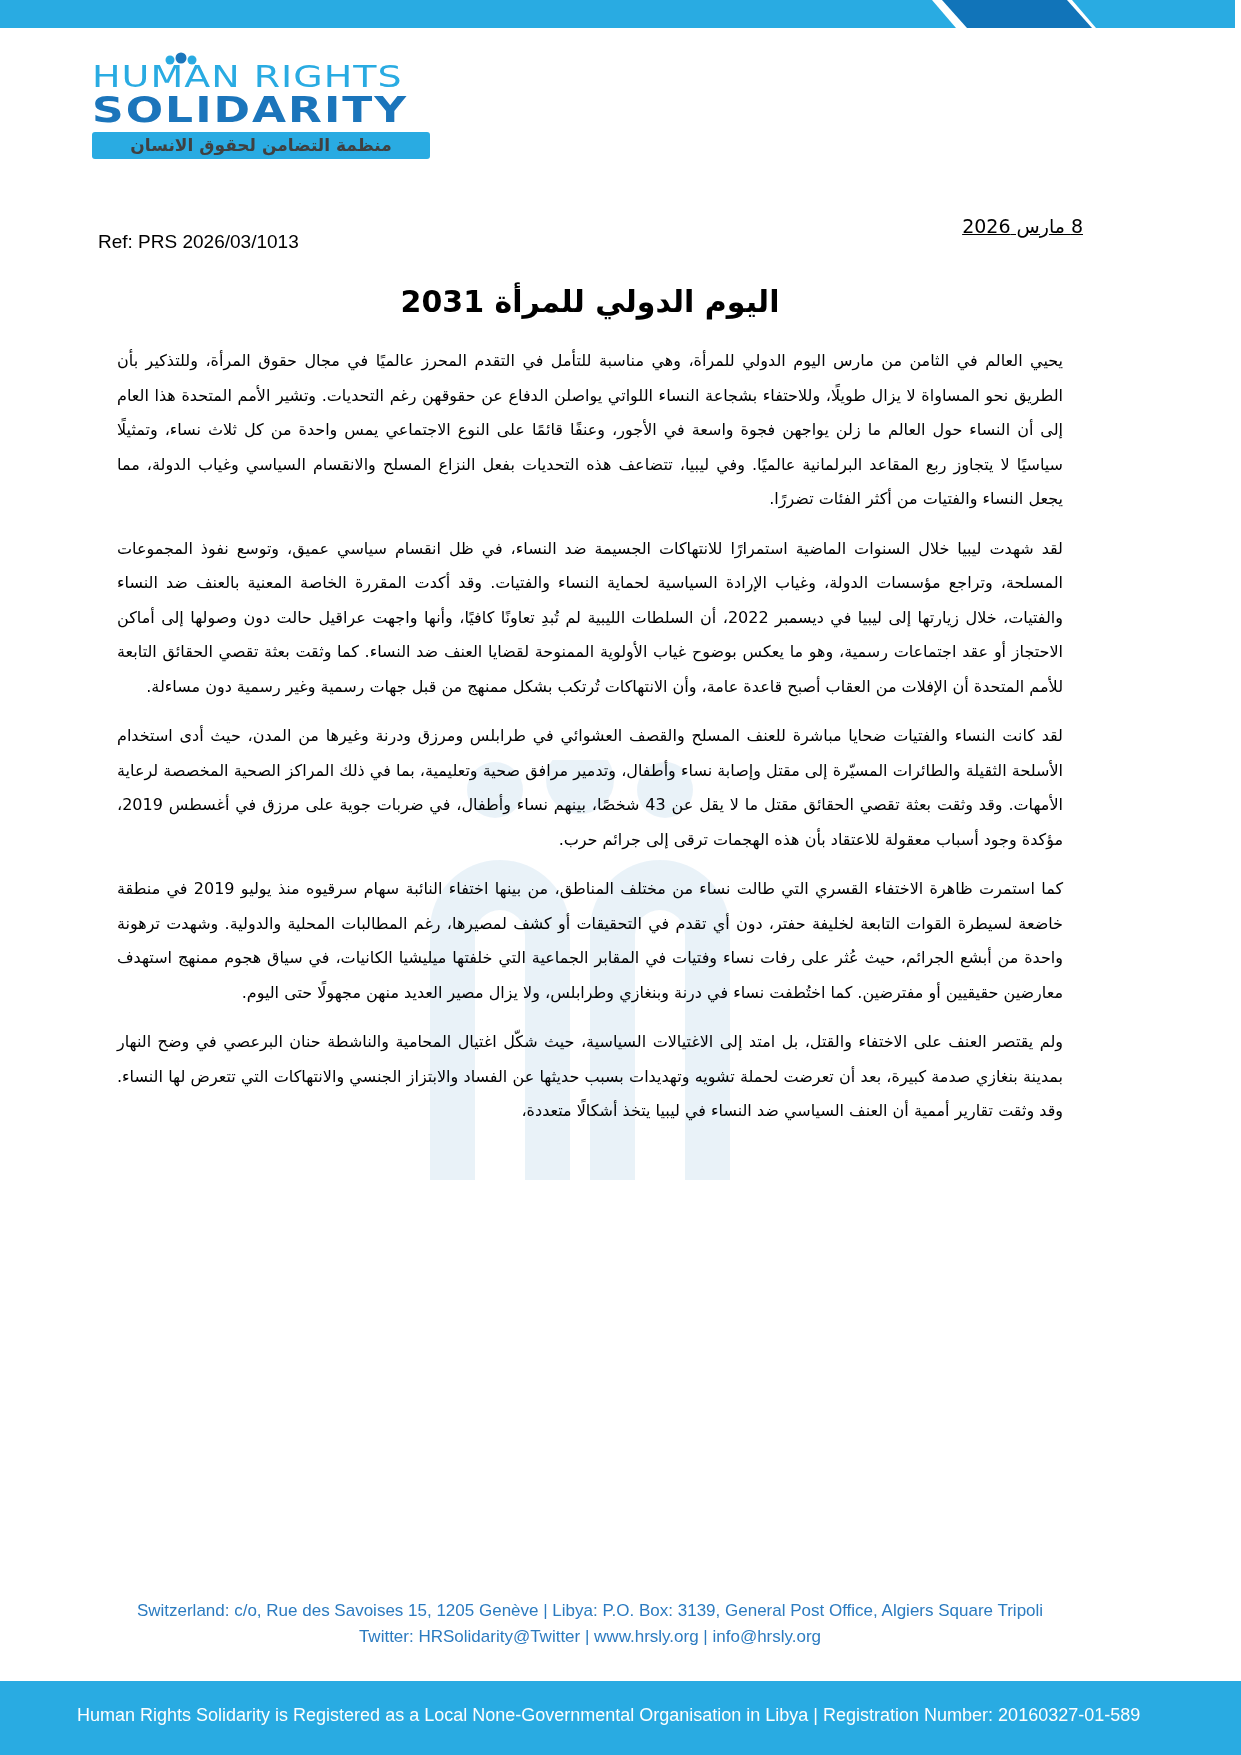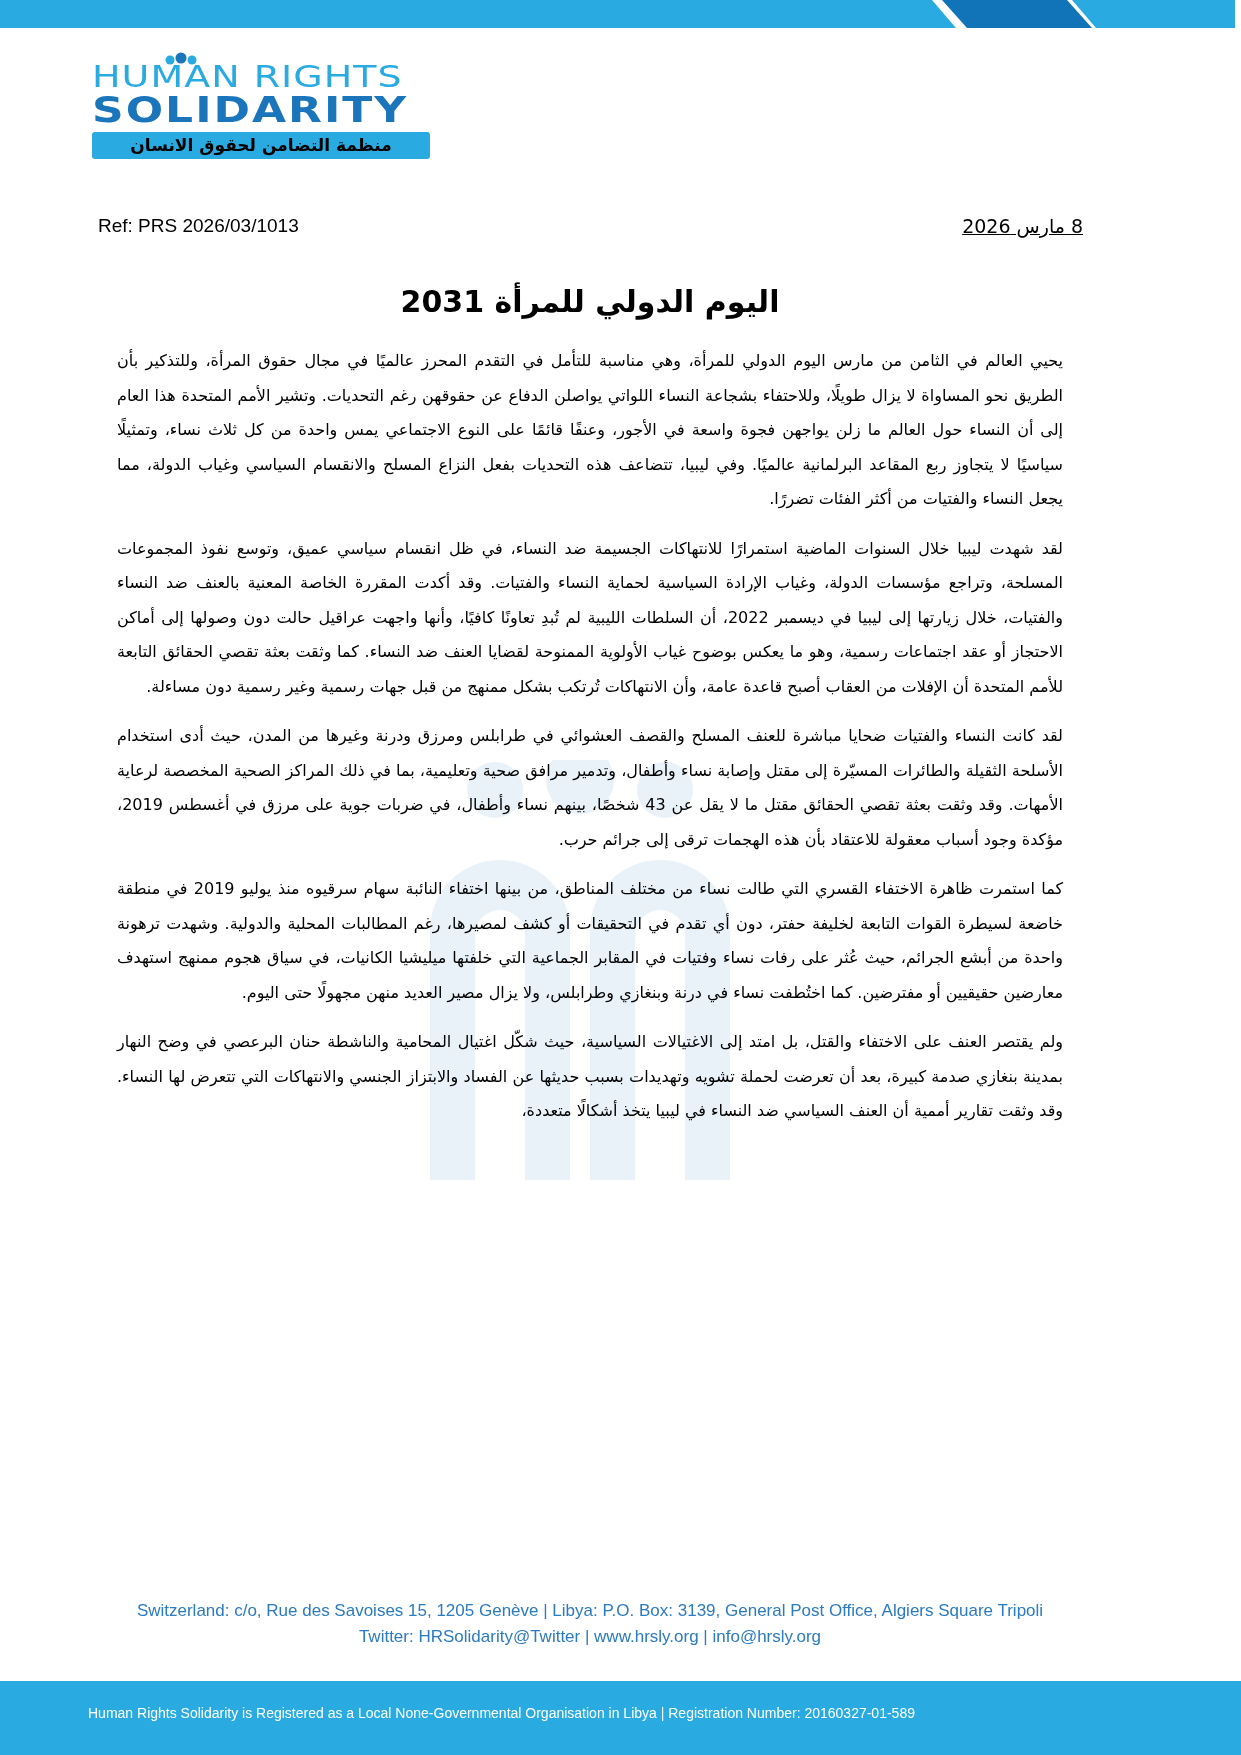--- a/index.html
+++ b/index.html
@@ -21,25 +21,25 @@
     transform: scaleY(0.78); transform-origin: top left;
   }
   .logo .line2 {
     position: absolute; left: 0; top: 40px; font-size: 44px; letter-spacing: 2px; font-weight: bold;
     color: #1b75bb; font-family: "DejaVu Sans", sans-serif; line-height: 1;
     transform: scaleY(0.8); transform-origin: top left;
   }
   .logo .dots { position: absolute; left: 64px; top: 0; }
   .logo .bar {
     position: absolute; left: 0; top: 80px; width: 338px; height: 27px; border-radius: 3px;
-    background: #29abe2; color: #000000; font-size: 17px; line-height: 27px; text-align: center;
+    background: #29abe2; color: #404040; font-size: 17px; line-height: 27px; text-align: center;
     direction: rtl; font-weight: bold;
   }
   .ref {
-    position: absolute; left: 98px; top: 215px; font-size: 19px;
+    position: absolute; left: 98px; top: 231px; font-size: 19px;
     font-family: "Liberation Sans", sans-serif;
   }
   .date {
     position: absolute; right: 158px; top: 215px; font-size: 19px; direction: rtl;
     font-family: "DejaVu Sans", sans-serif;
     text-decoration: underline;
   }
   .title {
     position: absolute; left: 0; width: 1180px; top: 284px; text-align: center;
     font-size: 30px; font-weight: bold; direction: rtl;
@@ -54,21 +54,21 @@
   .contact {
     position: absolute; left: 0; width: 1180px; top: 1598px; text-align: center;
     color: #2b7bc0; font-size: 17px; line-height: 25.5px;
     font-family: "Liberation Sans", sans-serif;
   }
   .bottom-band {
     position: absolute; left: 0; top: 1681px; width: 1241px; height: 74px;
     background: #29abe2;
   }
   .bottom-band .reg {
-    position: absolute; left: 88px; top: 24px; color: #fff; font-size: 14px;
+    position: absolute; left: 77px; top: 24px; color: #fff; font-size: 18px;
     font-family: "Liberation Sans", sans-serif;
   }
 </style>
 </head>
 <body>
 
 <div class="top-band">
   <svg width="1235" height="28">
     <polygon points="932,0 1072,0 1096,28 956,28" fill="#ffffff"></polygon>
     <polygon points="942,0 1067,0 1092,28 967,28" fill="#1174b9"></polygon>

